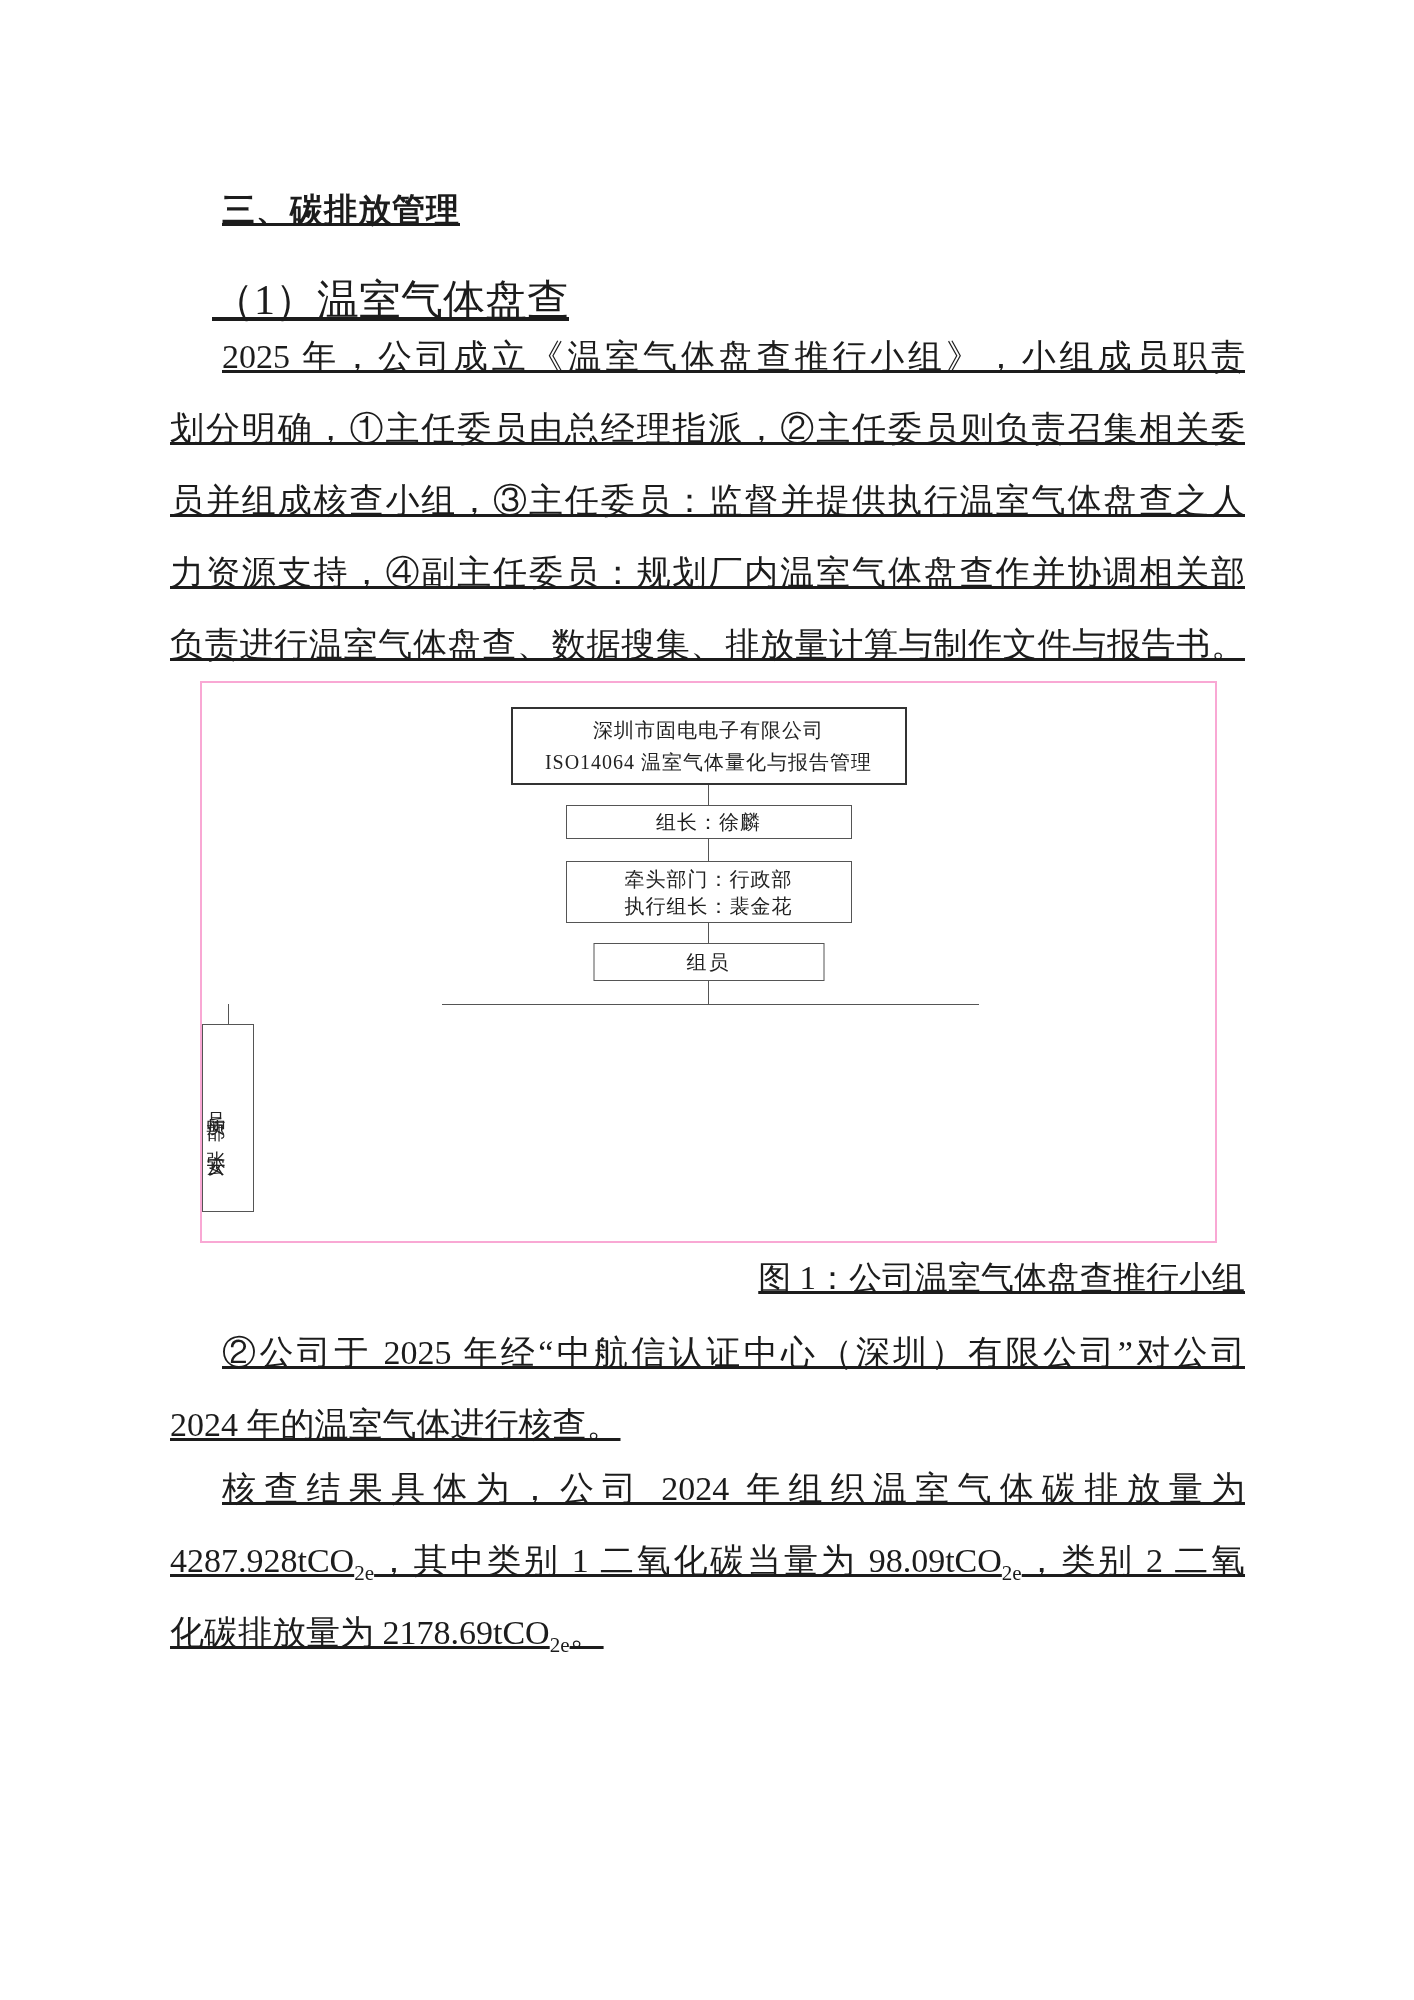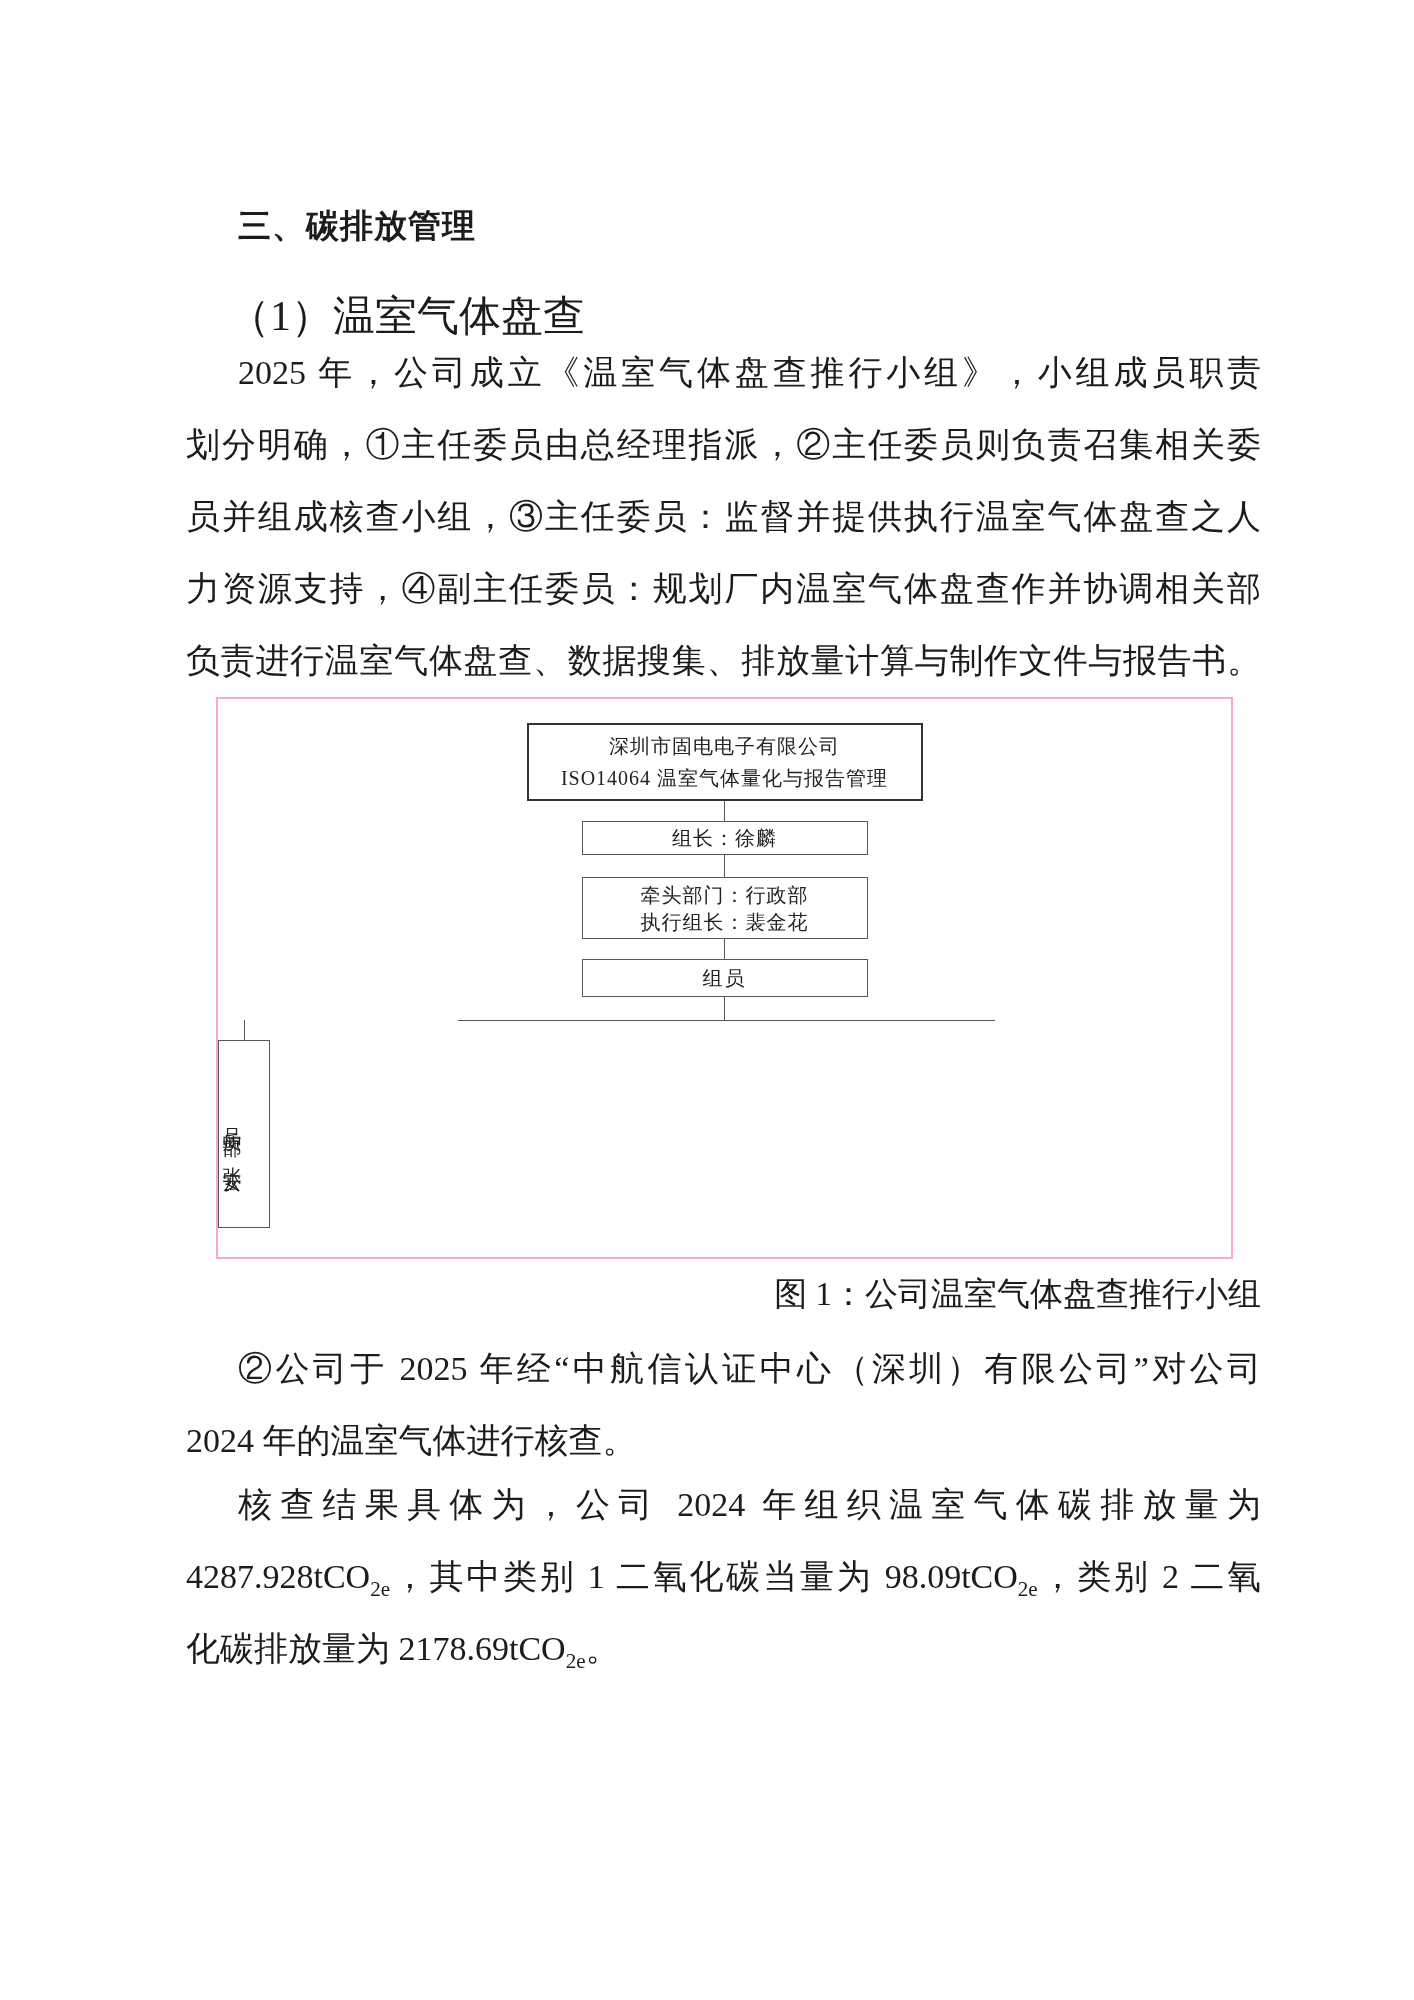--- a/index.html
+++ b/index.html
@@ -6,22 +6,23 @@
   body {
     width: 1414px; height: 2000px;
     background: #ffffff;
     color: #1c1c1c;
     font-family: "Liberation Serif", "DejaVu Serif", serif;
     overflow: hidden;
   }
   .page {
     position: relative;
     width: 1075px;
-    margin: 16px;
+    margin: 0;
     padding: 185px 96px 0 170px;
+    text-decoration: underline;
   }
   .doc-heading {
     margin: 5px 0 0 0;
     padding-left: 52px;
     font-family: "DejaVu Sans", "Liberation Sans", sans-serif;
     font-weight: bold;
     font-size: 33px;
     line-height: 40px;
     letter-spacing: 1px;
   }
@@ -81,21 +82,21 @@
     font-size: 20px; line-height: 32px;
     letter-spacing: 1px;
   }
   .node-dept {
     top: 178px; width: 286px; height: 62px;
     font-size: 20px; line-height: 27px;
     padding-top: 4px;
     letter-spacing: 1px;
   }
   .node-members {
-    top: 260px; width: 286px; height: 38px;
+    top: 260px; width: 231px; height: 38px;
     font-size: 20px; line-height: 36px;
     letter-spacing: 2px;
   }
   .vline {
     position: absolute;
     left: 506px;
     width: 1px;
     background: #555;
   }
   .v1 { top: 102px; height: 20px; }

